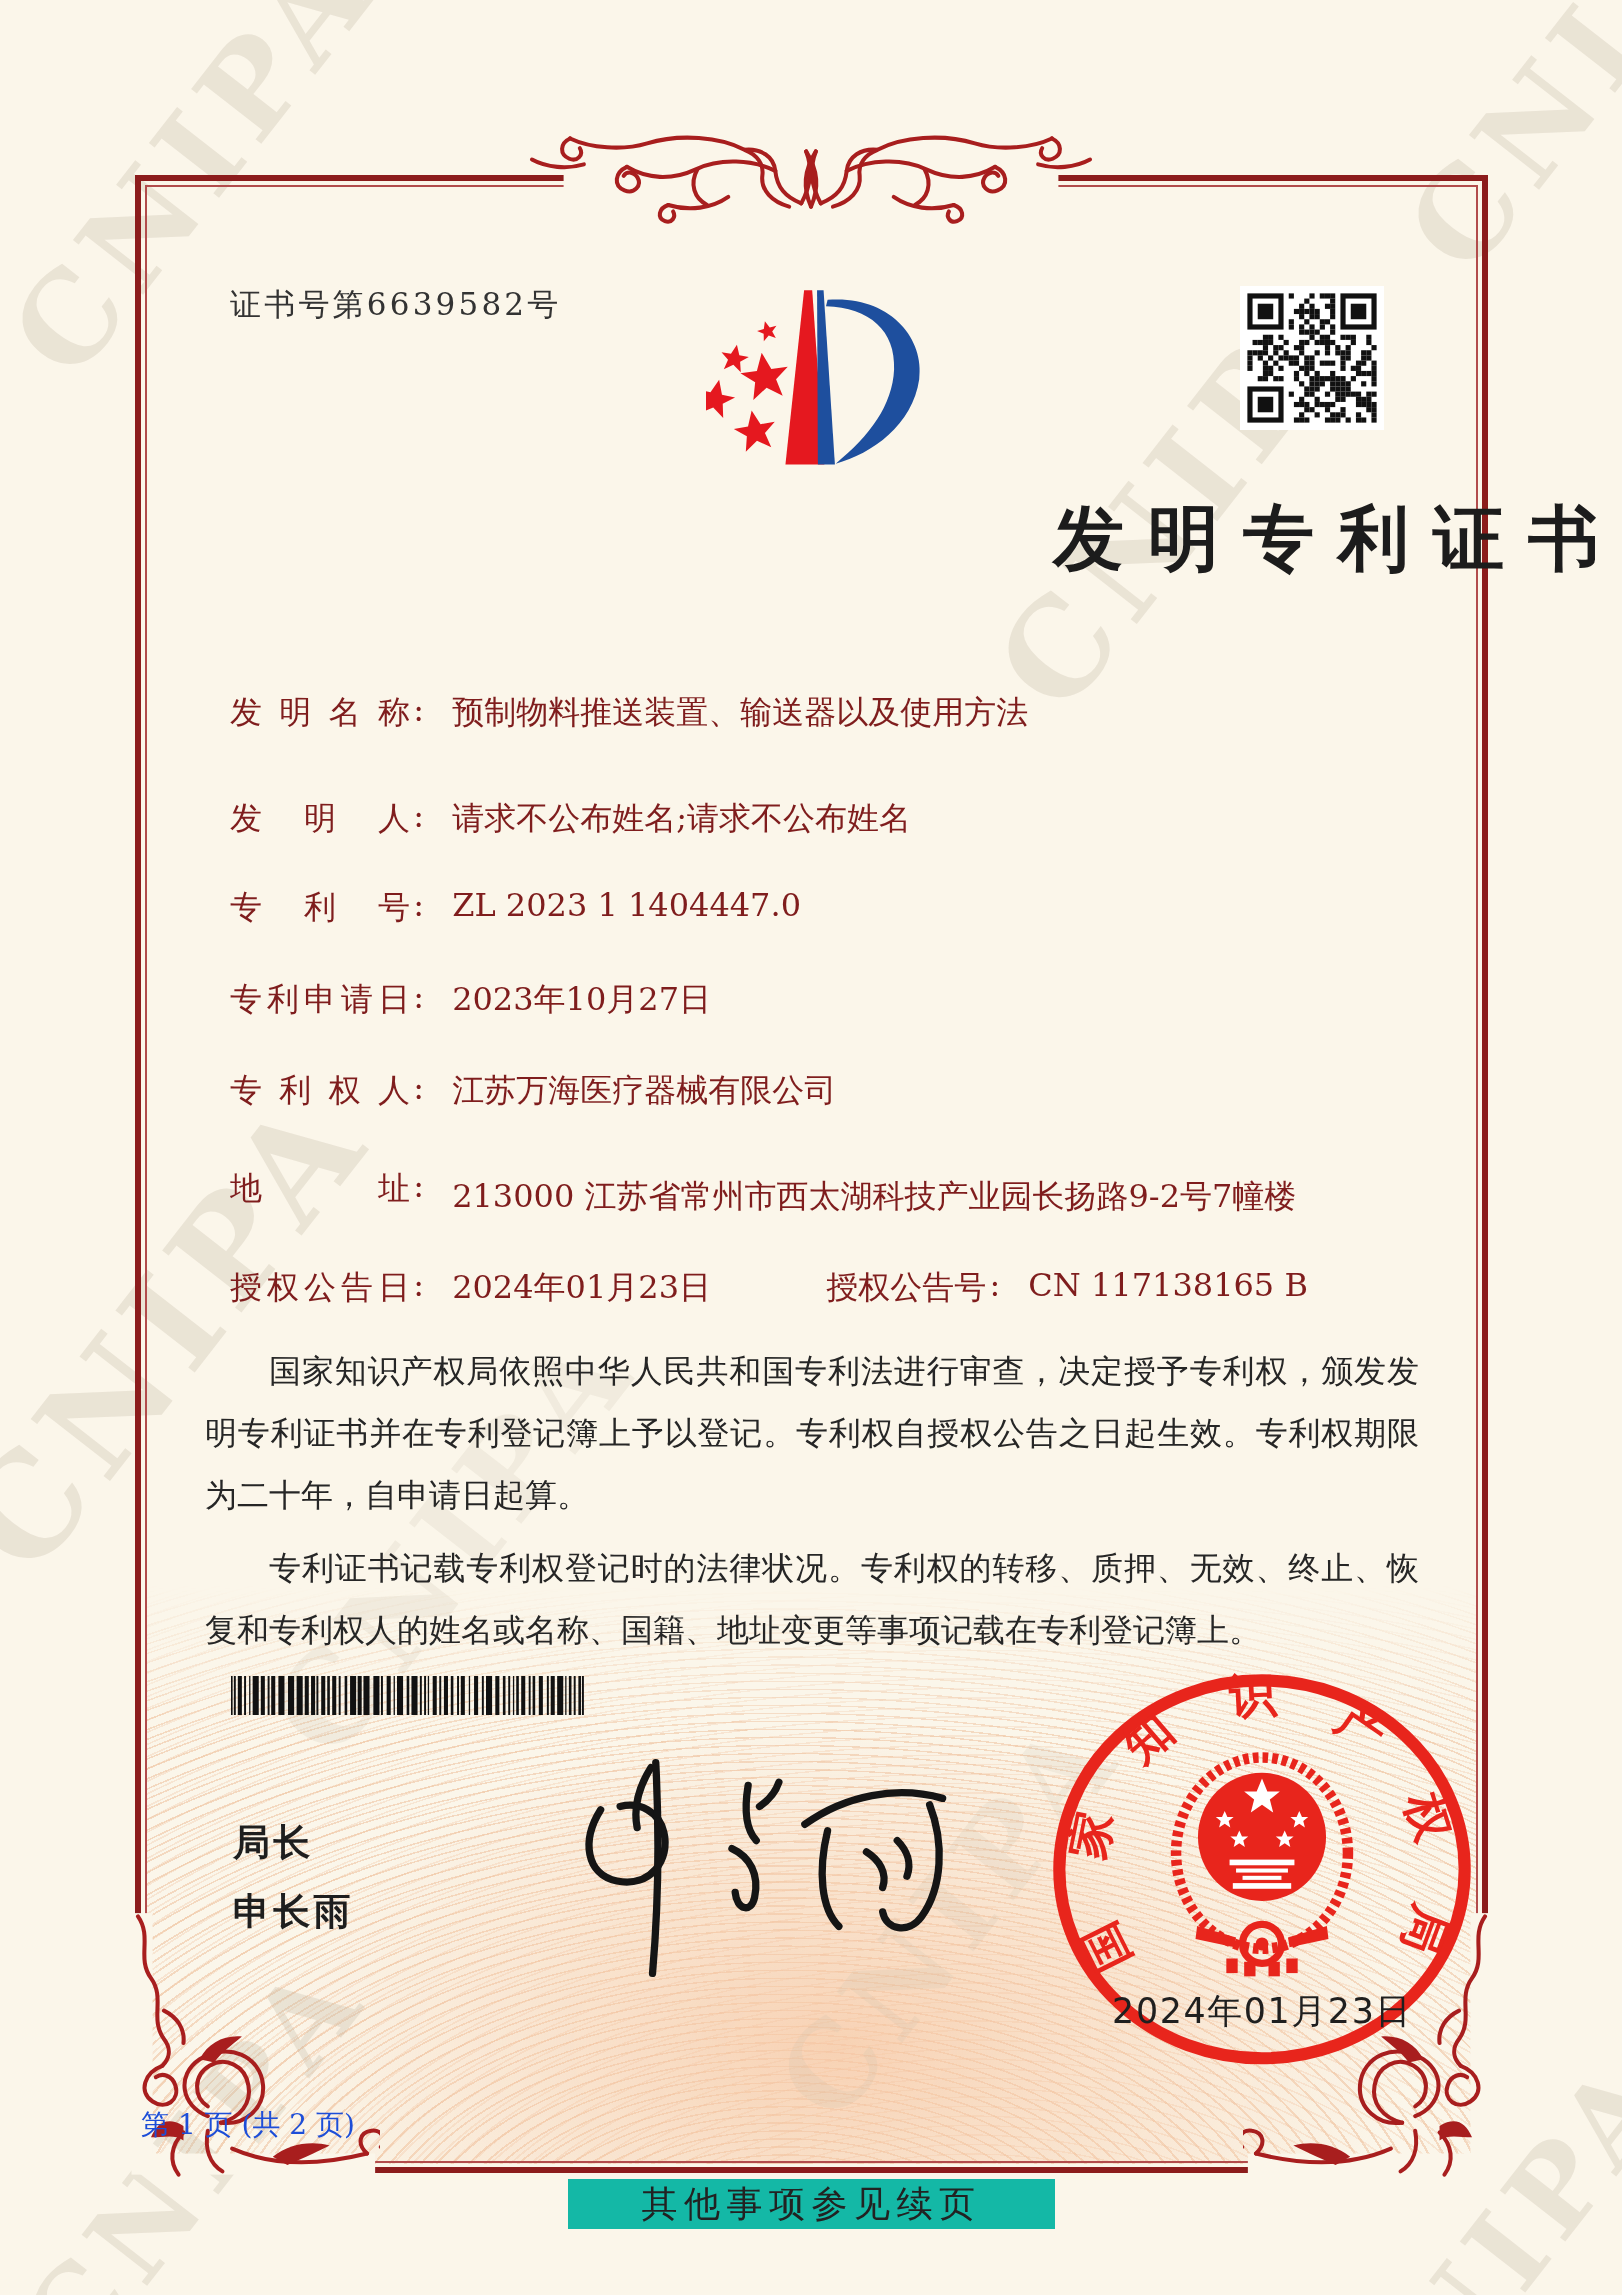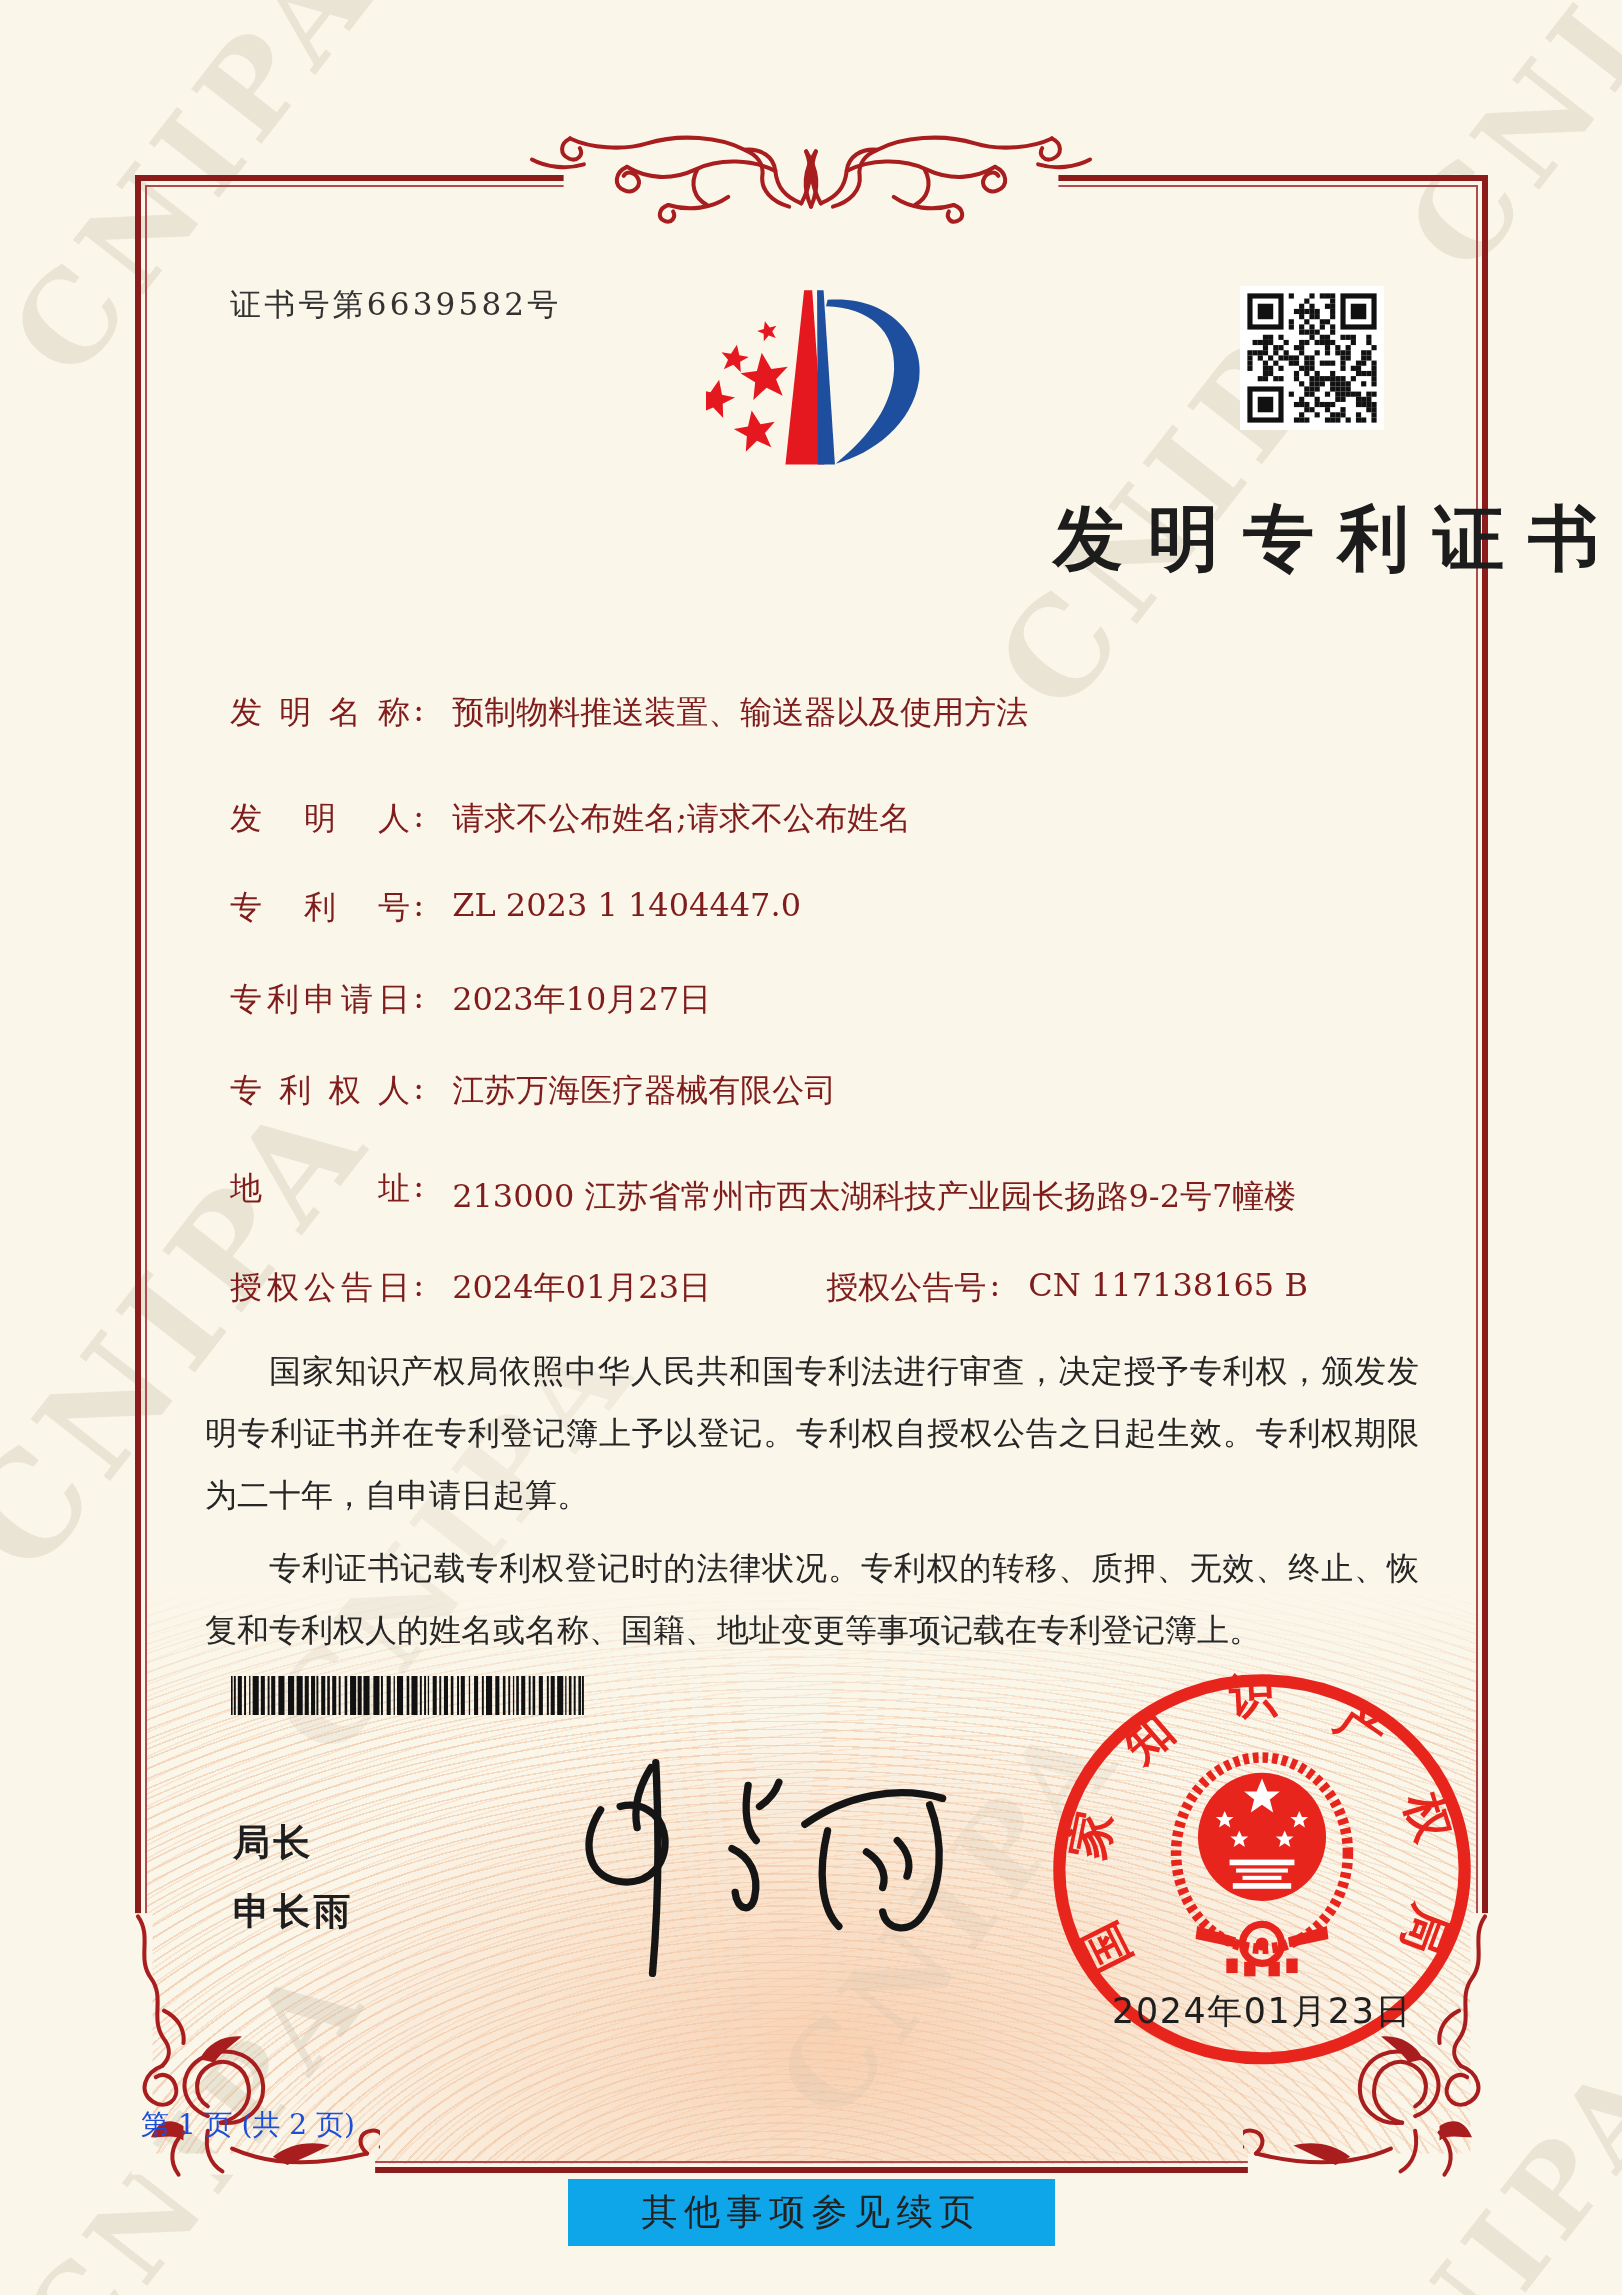--- a/index.html
+++ b/index.html
@@ -32,21 +32,21 @@
   .fvalue{display:inline-block;margin-left:18px;vertical-align:top;}
   .frow.addr{white-space:normal;width:1168px;}
   .frow.addr .fvalue{width:941px;line-height:58px;}
   .pair2{margin-left:105px;}
   .paras{position:absolute;left:205px;top:1340px;width:1214px;font-size:32px;line-height:62px;
          text-align:justify;color:#262626;}
   .paras p{margin:0 0 11.4px 0;text-indent:64px;}
   .officer{position:absolute;left:233px;font-family:"DejaVu Sans","Liberation Sans",sans-serif;
            font-weight:700;font-size:37px;color:#1e1e1e;letter-spacing:3.2px;}
   .pageinfo{position:absolute;left:141px;top:2106px;width:1353px;text-align:left;font-size:28px;color:#1d4ed8;}
-  .contnote{position:absolute;left:568px;top:2179px;width:487px;height:67px;background:#0ea5e9;
+  .contnote{position:absolute;left:568px;top:2179px;width:487px;height:50px;background:#14b8a6;
             display:flex;align-items:center;justify-content:center;font-size:36px;letter-spacing:6.5px;color:#222;}
   .qrbox{position:absolute;left:1240px;top:286px;}
   .bcbox{position:absolute;left:231px;top:1676px;}
   .logobox{position:absolute;left:706px;top:282px;}
   .sigbox{position:absolute;left:438px;top:1753px;}
   .sealbox{position:absolute;left:1035px;top:1668px;z-index:5;}
 </style>
 </head>
 <body>
 

